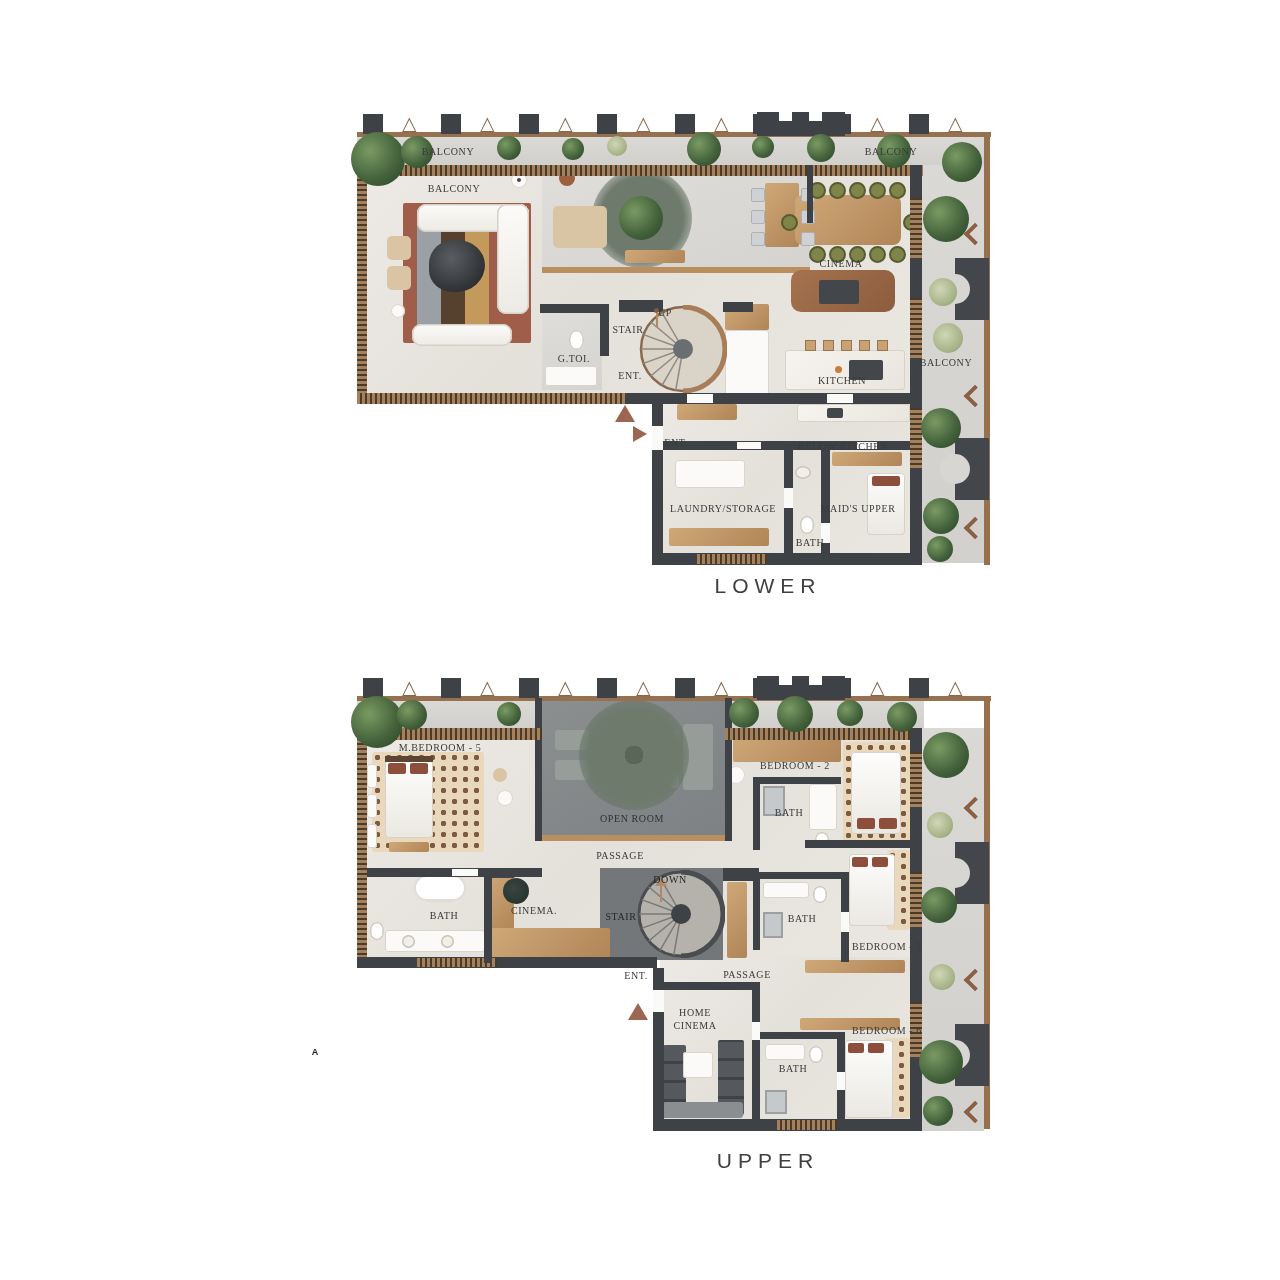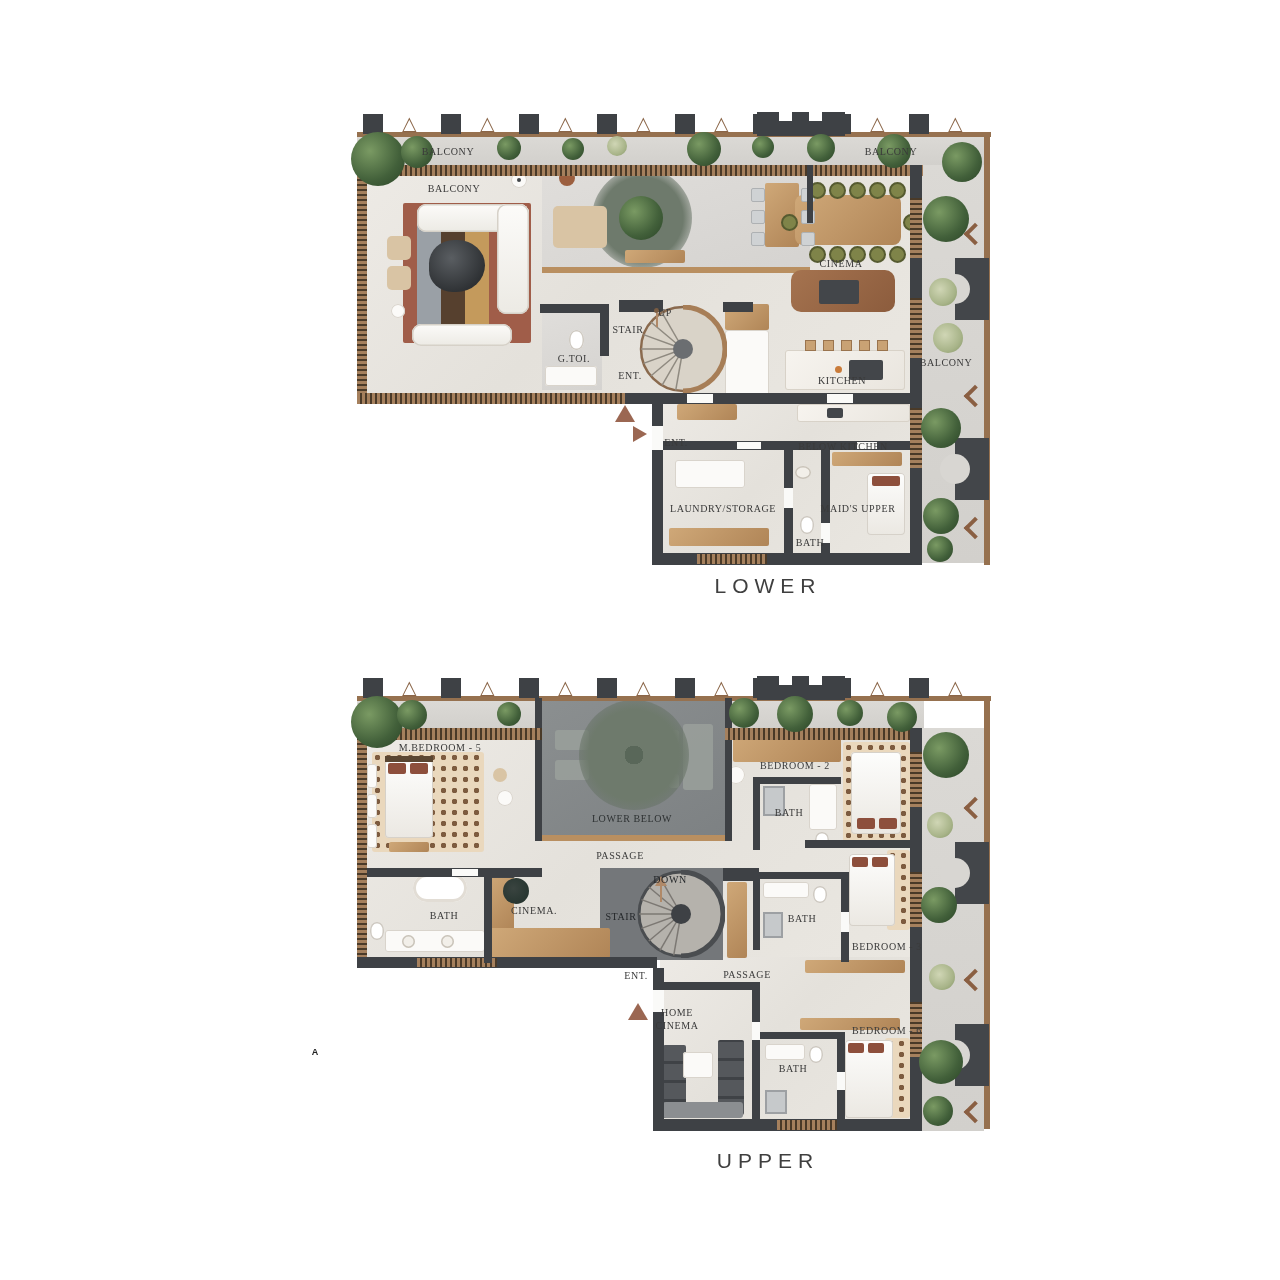--- a/index.html
+++ b/index.html
@@ -397,32 +397,32 @@
         <i style="left:52px"></i>
       </div>
     <div class="cblock" style="left:598px;top:170px;width:34px;height:62px"></div>
     <div class="cblock" style="left:598px;top:352px;width:34px;height:62px"></div>
     <div class="chev" style="left:610px;top:128px"></div>
     <div class="chev" style="left:610px;top:300px"></div>
     <div class="chev" style="left:610px;top:432px"></div>
 
     <span class="lbl" style="left:83px;top:75px">M.BEDROOM - 5</span>
     <span class="lbl" style="left:438px;top:93px">BEDROOM - 2</span>
-    <span class="lbl" style="left:275px;top:146px;color:#2e3233">LOWER BELOW</span>
+    <span class="lbl" style="left:275px;top:146px;color:#2e3233">OPEN ROOM</span>
     <span class="lbl" style="left:432px;top:140px">BATH</span>
     <span class="lbl" style="left:263px;top:183px">PASSAGE</span>
     <span class="lbl" style="left:313px;top:207px;color:#24272a">DOWN</span>
     <span class="lbl" style="left:264px;top:244px;color:#24272a">STAIR</span>
     <span class="lbl" style="left:87px;top:243px">BATH</span>
     <span class="lbl" style="left:177px;top:238px">CINEMA.</span>
     <span class="lbl" style="left:445px;top:246px">BATH</span>
     <span class="lbl" style="left:530px;top:274px">BEDROOM - 3</span>
     <span class="lbl" style="left:279px;top:303px">ENT.</span>
     <span class="lbl" style="left:390px;top:302px">PASSAGE</span>
-    <span class="lbl wrap" style="left:320px;top:347px">HOME CINEMA</span>
+    <span class="lbl wrap" style="left:338px;top:347px">HOME CINEMA</span>
     <span class="lbl" style="left:530px;top:358px">BEDROOM - 6</span>
     <span class="lbl" style="left:436px;top:396px">BATH</span>
   <div class="beam" style="position: absolute; left: 0px; top: 24px; width: 634px; height: 5px; z-index: 5;"></div>
       <div class="beam" style="position: absolute; left: 627px; top: 29px; width: 6px; height: 428px; z-index: 5;"></div>
       <div class="sq" style="position: absolute; left: 6px; top: 6px; width: 20px; height: 20px;"></div>
       <span class="ptri" style="position: absolute; left: 45px; top: 6px; z-index: 6;">△</span>
       <div class="sq" style="position: absolute; left: 84px; top: 6px; width: 20px; height: 20px;"></div>
       <span class="ptri" style="position: absolute; left: 123px; top: 6px; z-index: 6;">△</span>
       <div class="sq" style="position: absolute; left: 162px; top: 6px; width: 20px; height: 20px;"></div>
       <span class="ptri" style="position: absolute; left: 201px; top: 6px; z-index: 6;">△</span>

